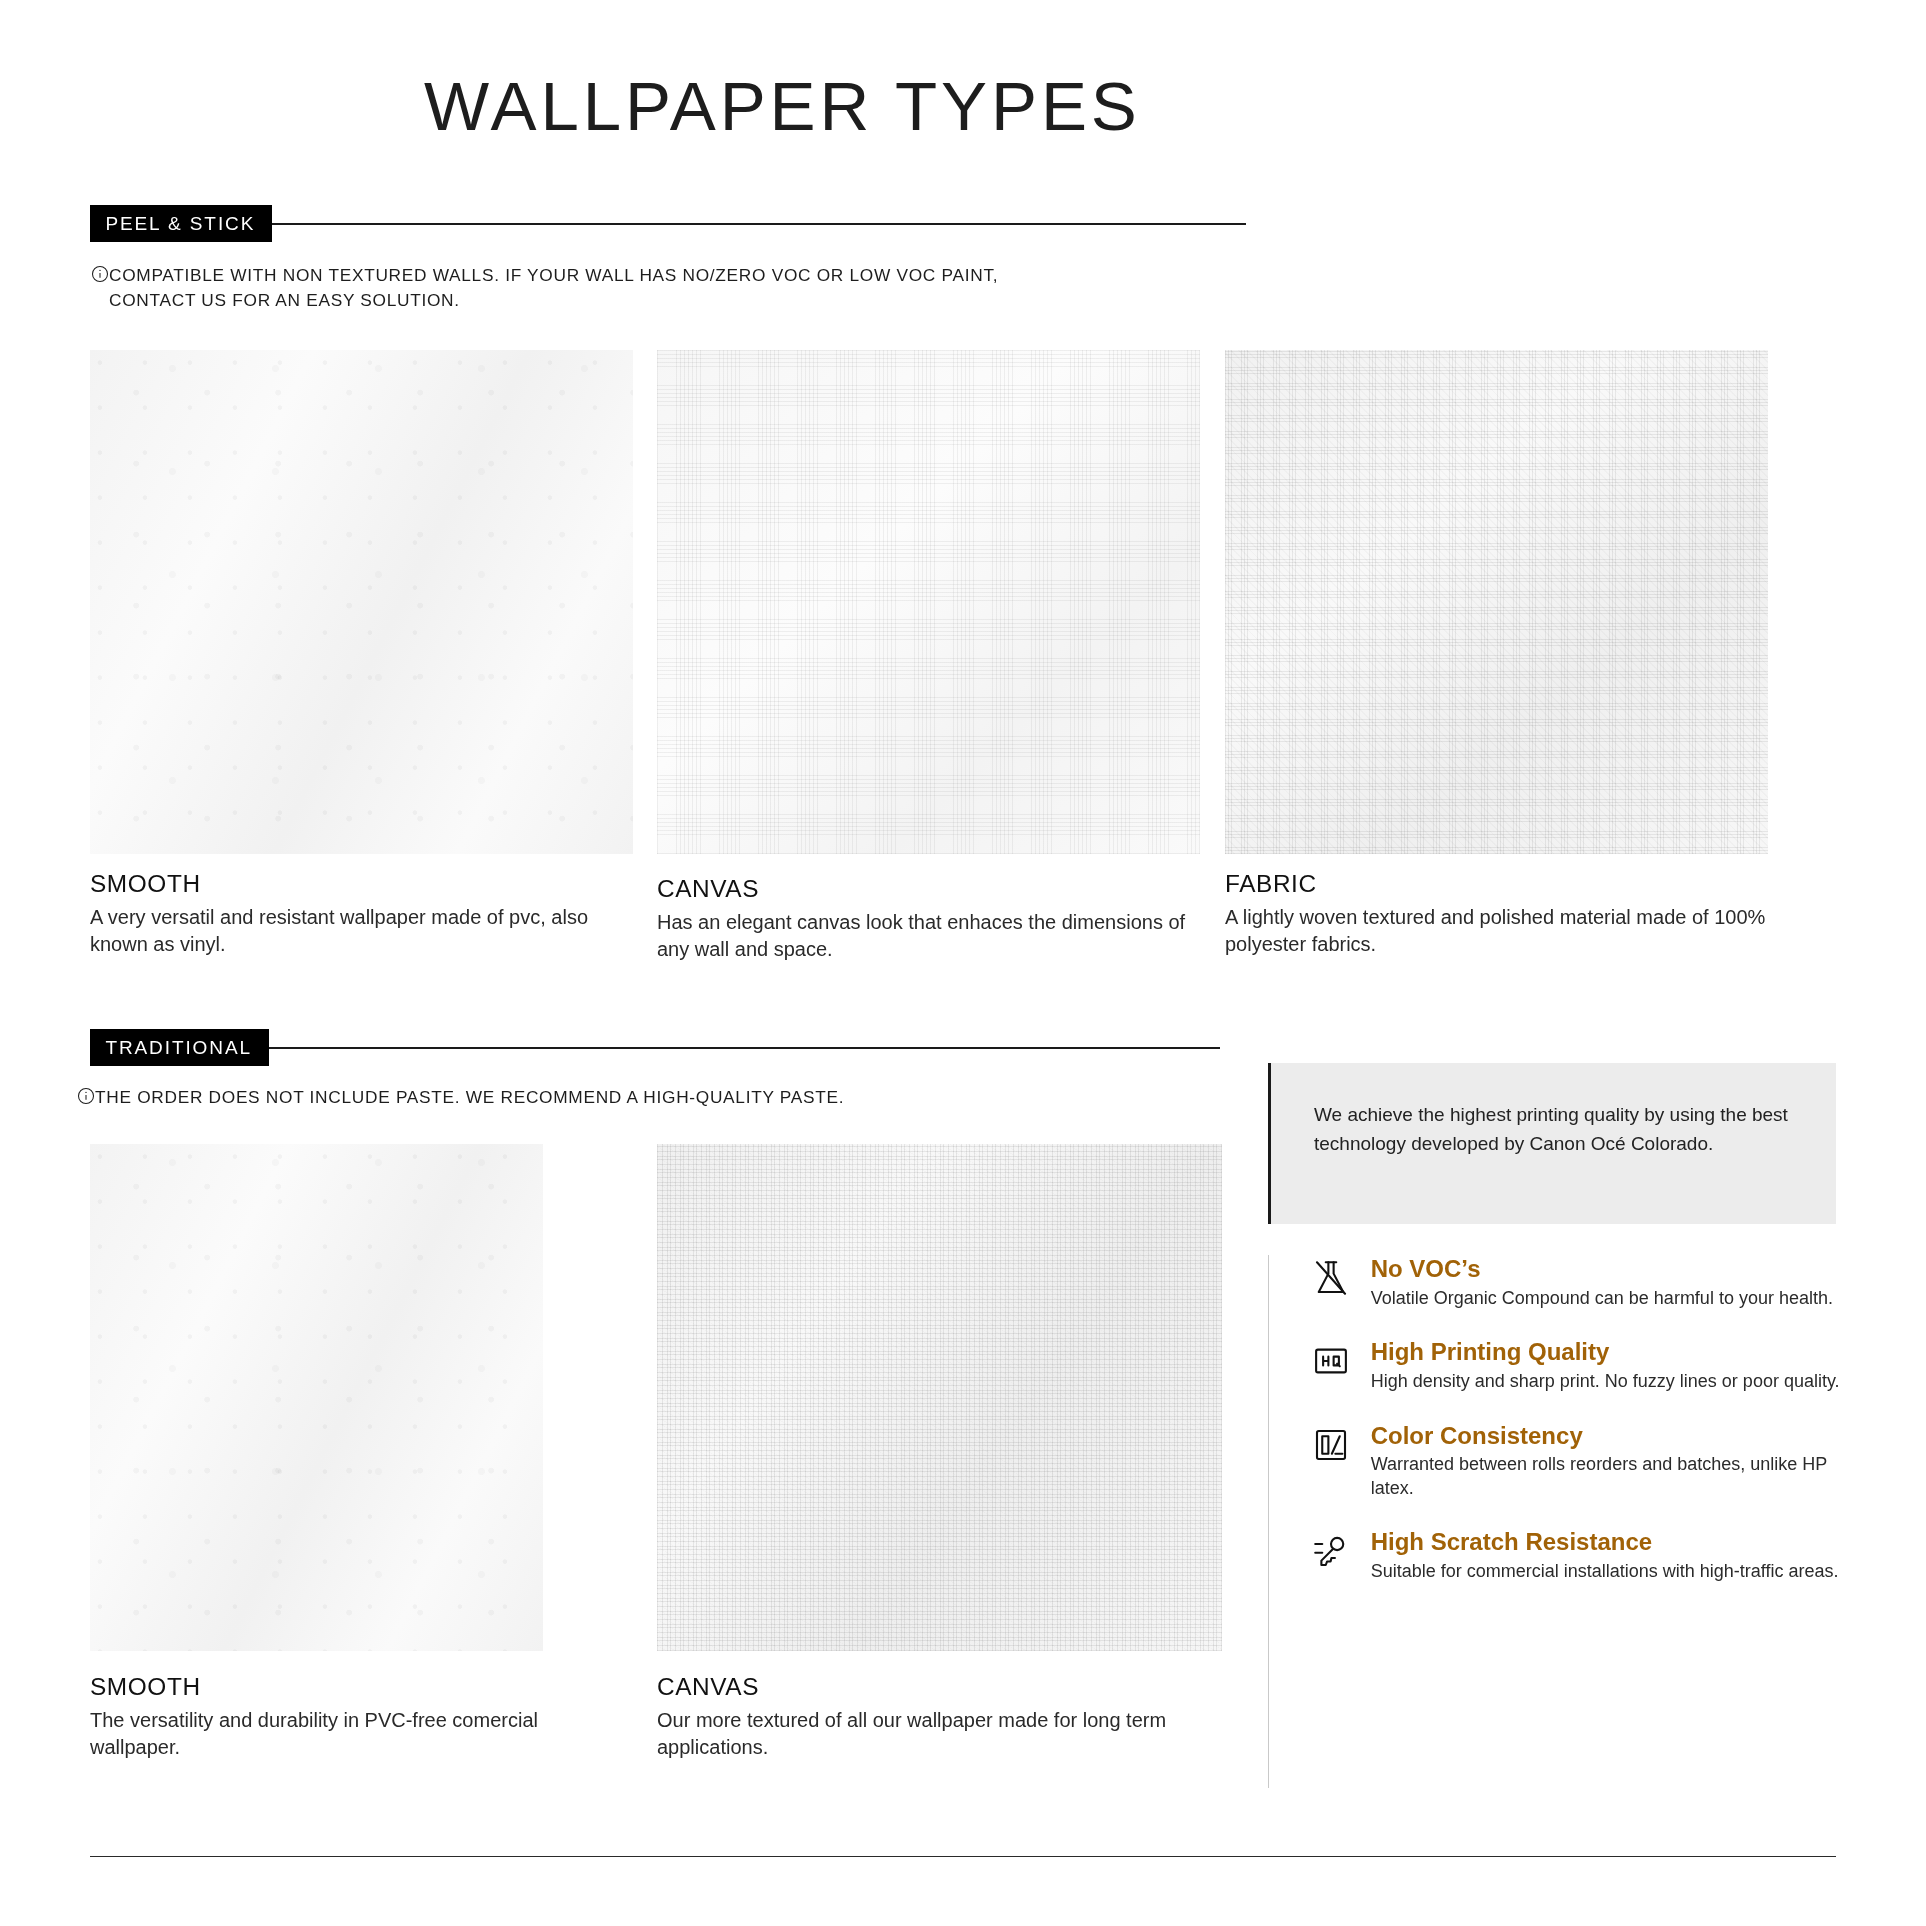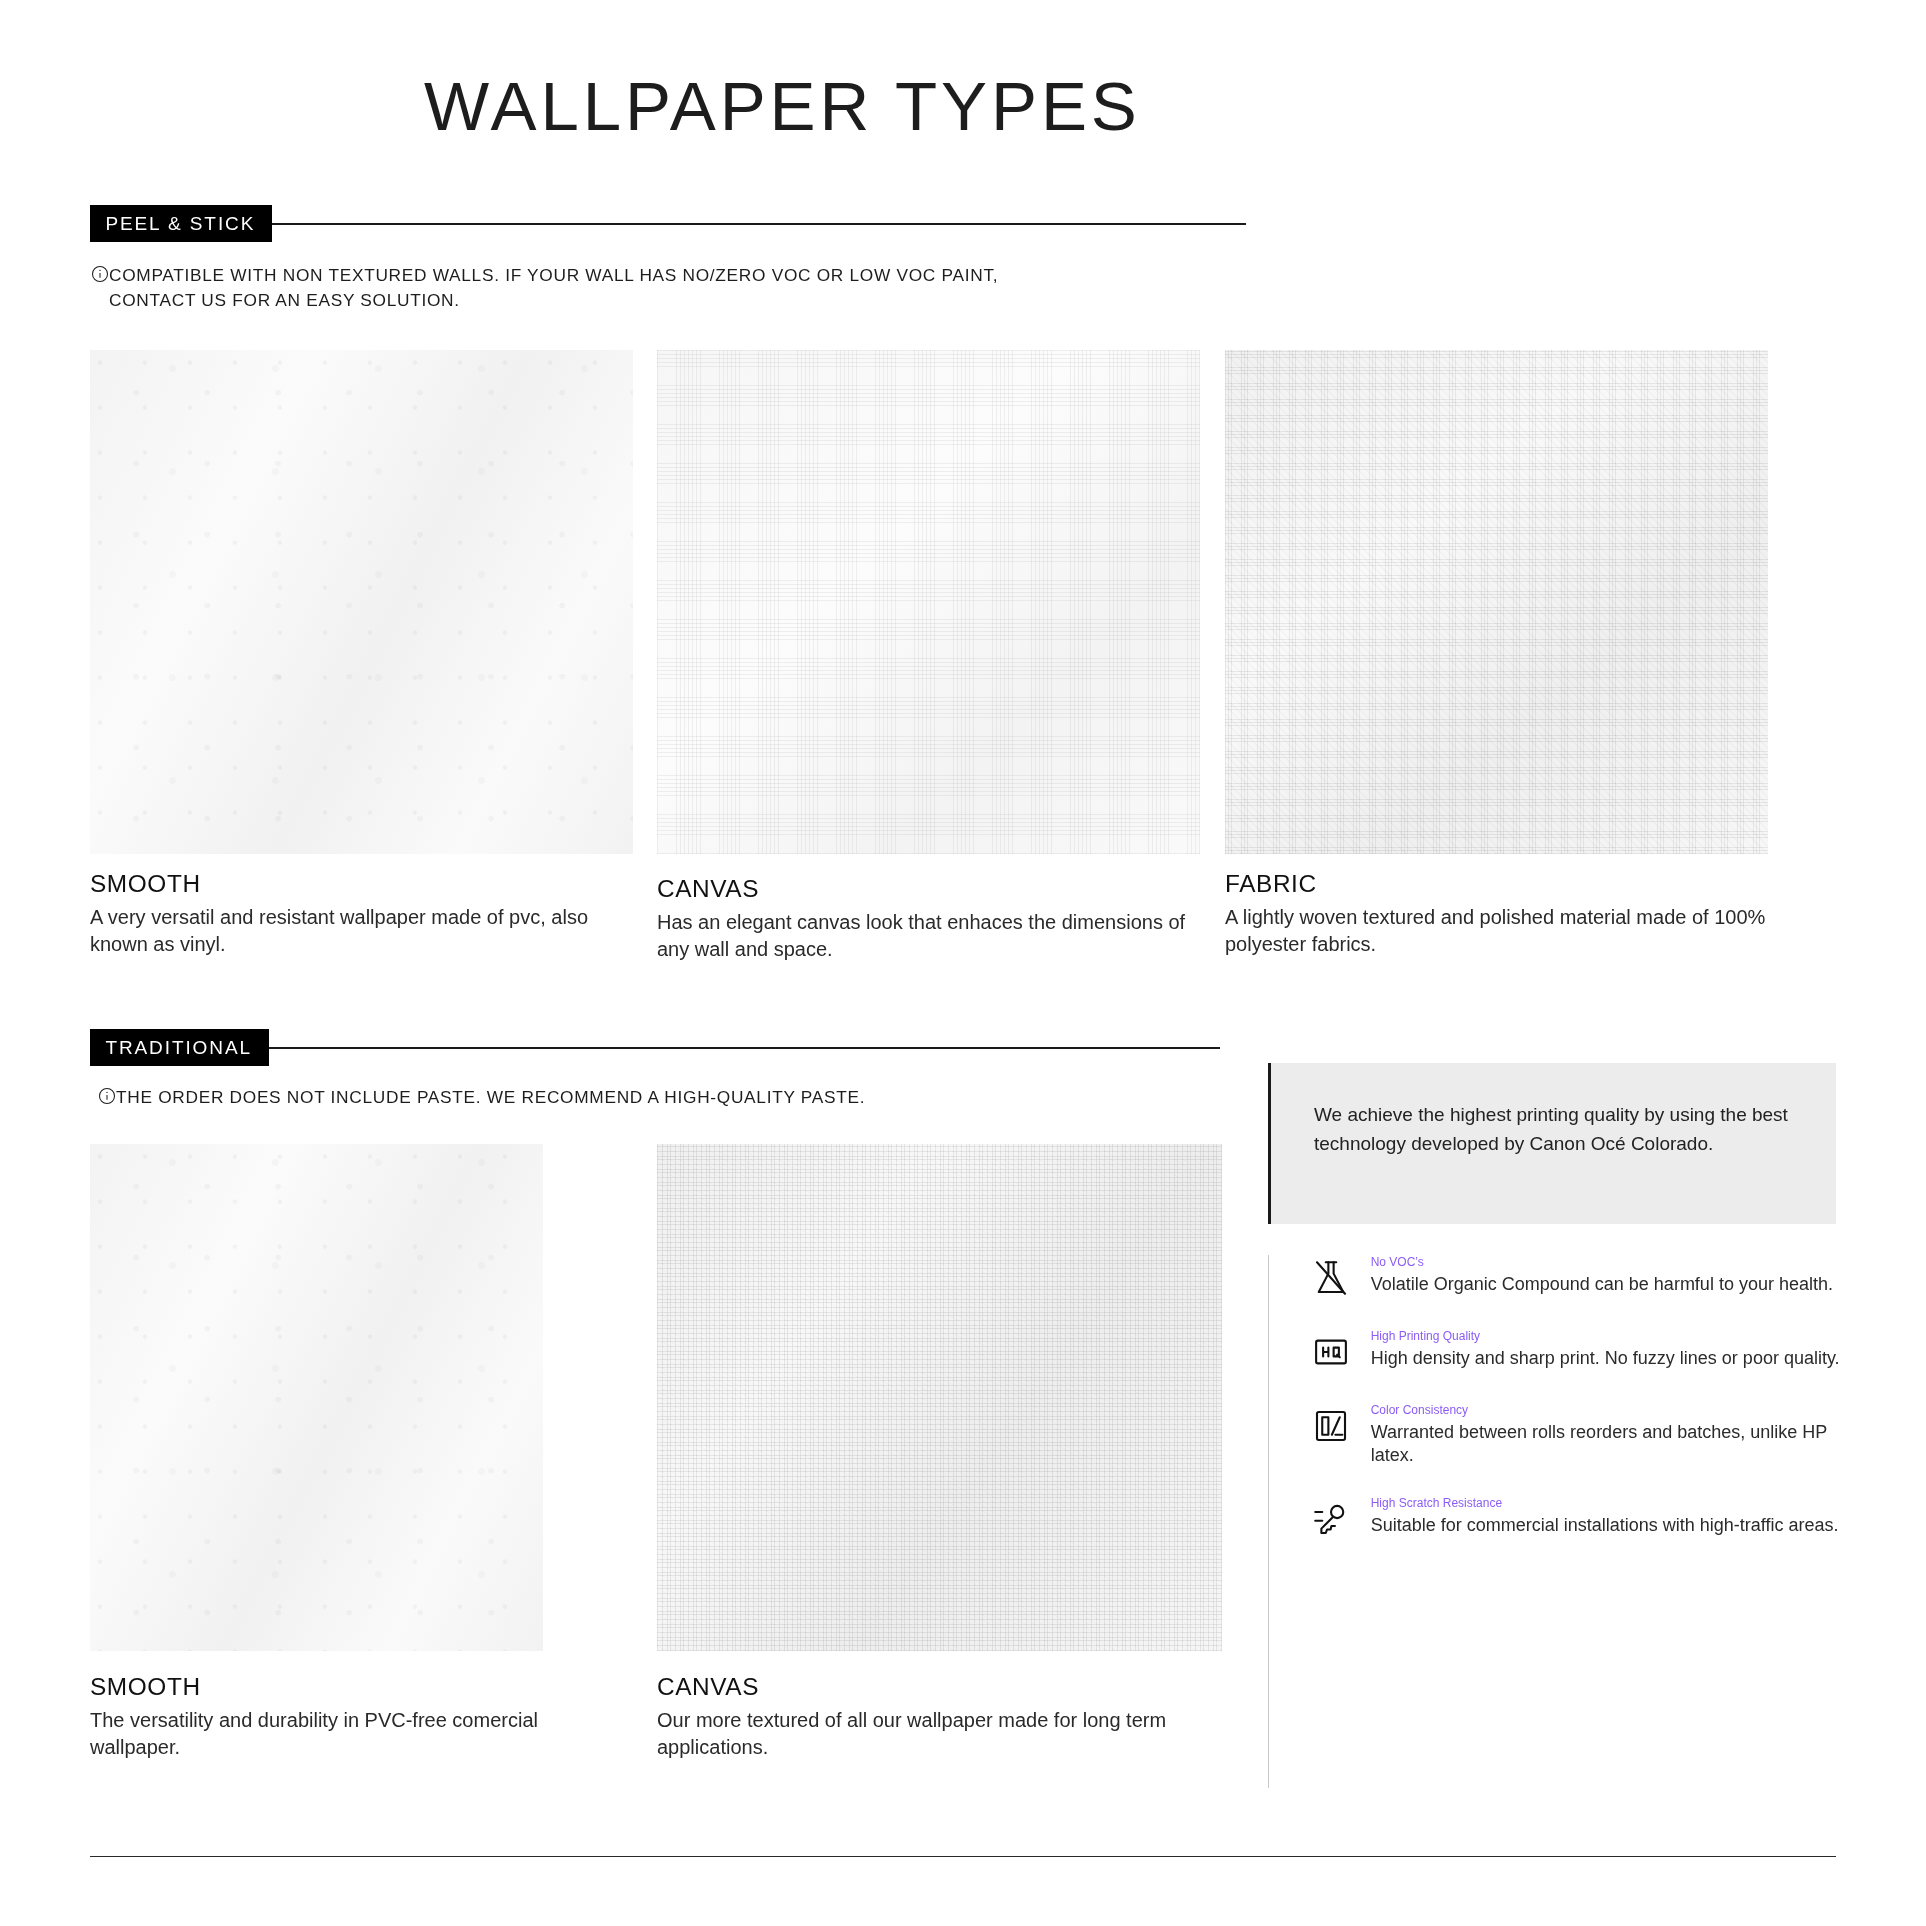--- a/index.html
+++ b/index.html
@@ -135,23 +135,23 @@
   .feature .ficon {
     flex: 0 0 auto;
     width: 46px;
     height: 46px;
     display: flex;
     align-items: center;
     justify-content: center;
   }
   .feature .ftext h4 {
     margin: 0 0 3.9px 0;
-    font-size: 12px;
-    font-weight: 400;
-    color: #8b5cf6;
+    font-size: 24px;
+    font-weight: 700;
+    color: #a16207;
   }
   .feature .ftext p {
     margin: 0;
     font-size: 18px;
     line-height: 1.3;
     font-weight: 300;
     color: #2b2b2b;
   }
 
   .bottom-rule {
@@ -237,21 +237,21 @@
   <div class="caption" style="left:1225px; top:870px; width:546px;">
     <h3>FABRIC</h3>
     <p>A lightly woven textured and polished material made of 100% polyester fabrics.</p>
   </div>
 
   <div class="section-tag-wrap" style="left:90px; top:1029px; width:1130px;">
     <div class="section-tag">TRADITIONAL</div>
     <div class="section-rule"></div>
   </div>
 
-  <div class="note" style="left:98px; top:1085px; width:1091px;">
+  <div class="note" style="left:77px; top:1085px; width:1091px;">
     <span class="info-icon">
       <svg viewBox="0 0 24 24" width="18" height="18" fill="none" stroke="#1d1d1d" stroke-width="1.4">
         <circle cx="12" cy="12" r="10"></circle>
         <line x1="12" y1="10.5" x2="12" y2="17"></line>
         <circle cx="12" cy="7.2" r="0.9" fill="#1d1d1d" stroke="none"></circle>
       </svg>
     </span>
     <span>THE ORDER DOES NOT INCLUDE PASTE. WE RECOMMEND A HIGH-QUALITY PASTE.</span>
   </div>
 

